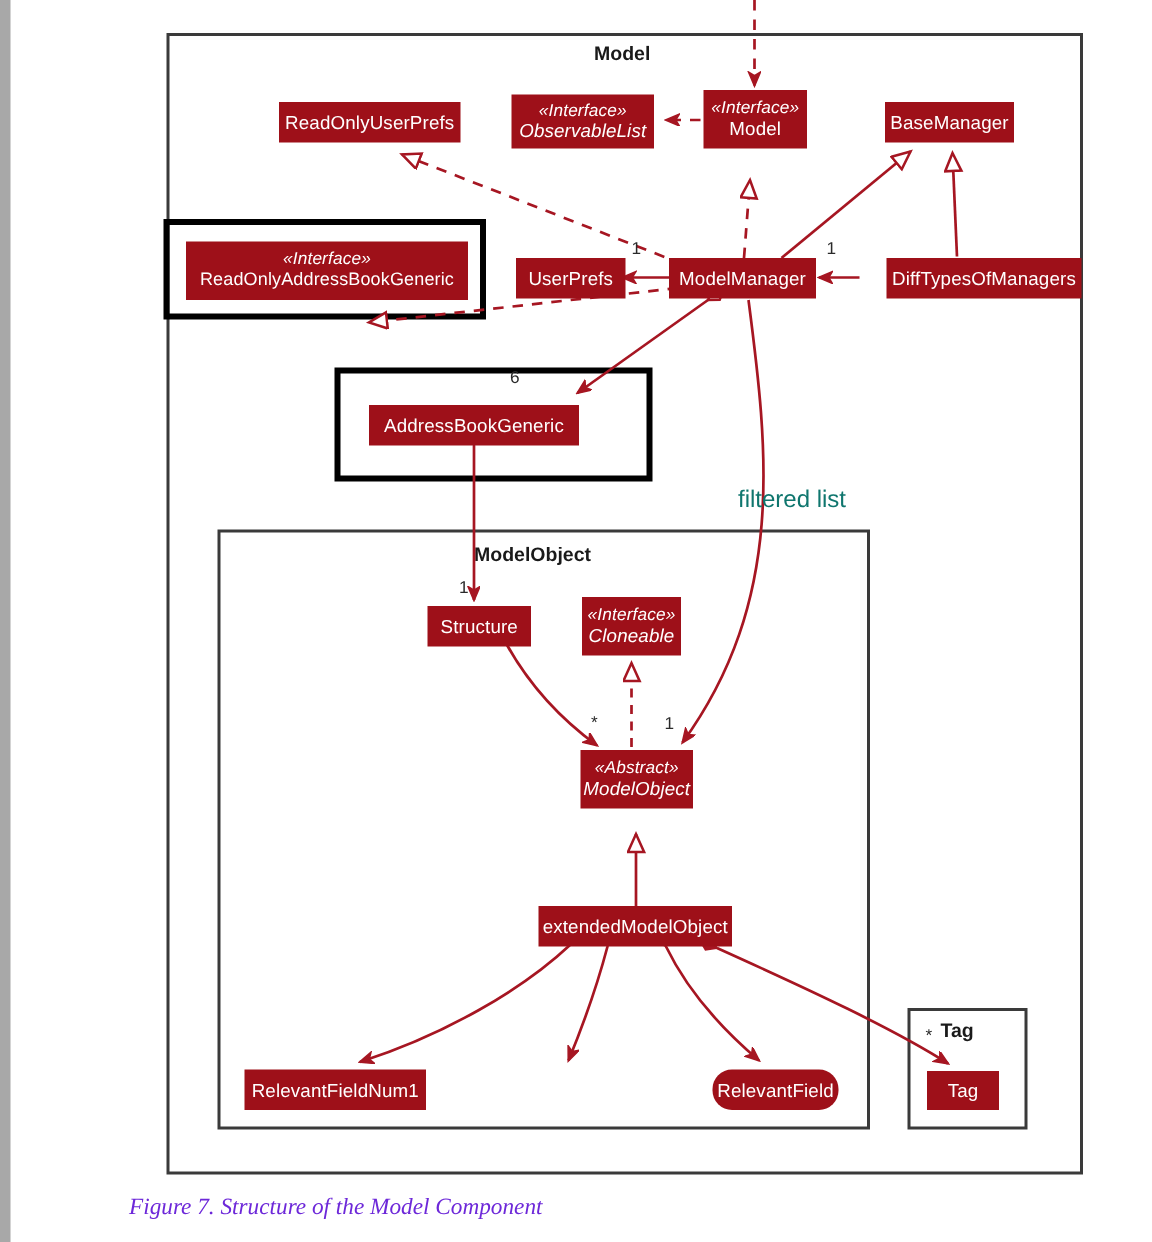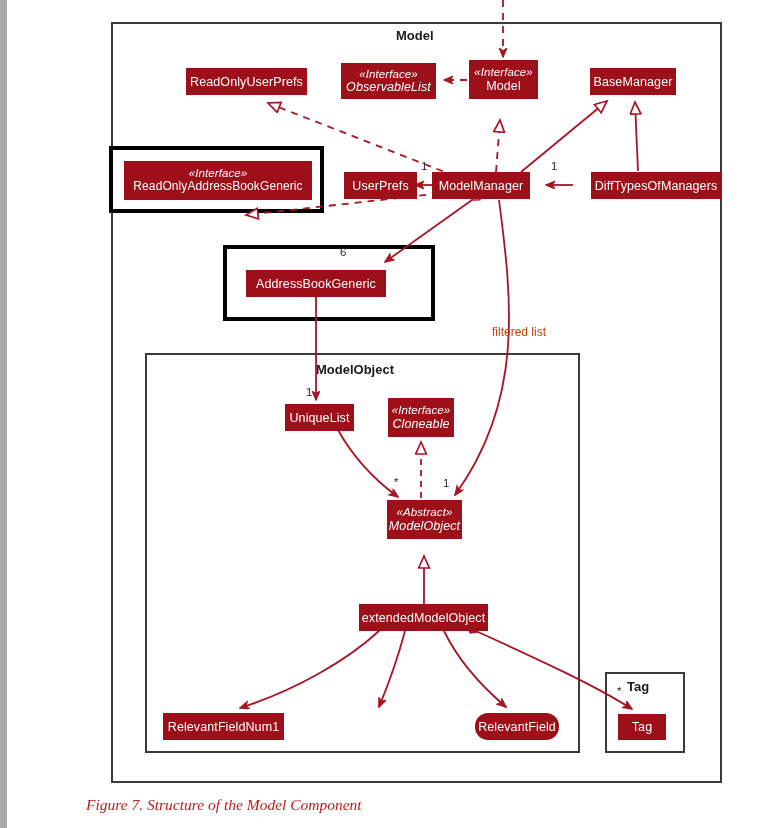--- a/index.html
+++ b/index.html
@@ -72,33 +72,33 @@
   
   .mlabel {
     position: absolute;
     font-size: 11.5px;
     color: #2a2a2a;
     font-family: "Liberation Sans", sans-serif;
     white-space: nowrap;
   }
   .elabel {
     position: absolute;
-    font-size: 12px;
-    color: #c2410c;
+    font-size: 16px;
+    color: #0f766e;
     font-family: "Liberation Sans", sans-serif;
     white-space: nowrap;
   }
   
   #caption {
     position: absolute;
     left: 86px; top: 796px;
     font-family: "Liberation Serif", serif;
     font-style: italic;
     font-size: 15.5px;
-    color: #b91c1c;
+    color: #6d28d9;
     white-space: nowrap;
   }
 </style>
 </head>
 <body>
 
 <div id="page">
 
   <div id="gutter"></div>
 
@@ -198,34 +198,34 @@
 
     <div class="node" style="left:124px; top:161px; width:188px; height:39px; font-size:12px;">
       <span class="stereo">«Interface»</span>
       <span class="nm">ReadOnlyAddressBookGeneric</span>
     </div>
 
     <div class="node" style="left:344px; top:172px; width:73px; height:27px;">
       <span class="nm">UserPrefs</span>
     </div>
 
-    <div class="node" style="left:432px; top:172px; width:98px; height:27px;text-align:right;">
+    <div class="node" style="left:446px; top:172px; width:98px; height:27px;text-align:right;">
       <span class="nm">ModelManager</span>
     </div>
 
     <div class="node" style="left:575px; top:172px; width:130px; height:27px;margin-left:16px;">
       <span class="nm">DiffTypesOfManagers</span>
     </div>
 
     <div class="node" style="left:246px; top:270px; width:140px; height:27px;">
       <span class="nm">AddressBookGeneric</span>
     </div>
 
     <div class="node" style="left:285px; top:404px; width:69px; height:27px;">
-      <span class="nm">UniqueList</span>
+      <span class="nm">Structure</span>
     </div>
 
     <div class="node italic" style="left:388px; top:398px; width:66px; height:39px;">
       <span class="stereo">«Interface»</span>
       <span class="nm">Cloneable</span>
     </div>
 
     <div class="node italic" style="left:387px; top:500px; width:75px; height:39px;">
       <span class="stereo">«Abstract»</span>
       <span class="nm">ModelObject</span>

